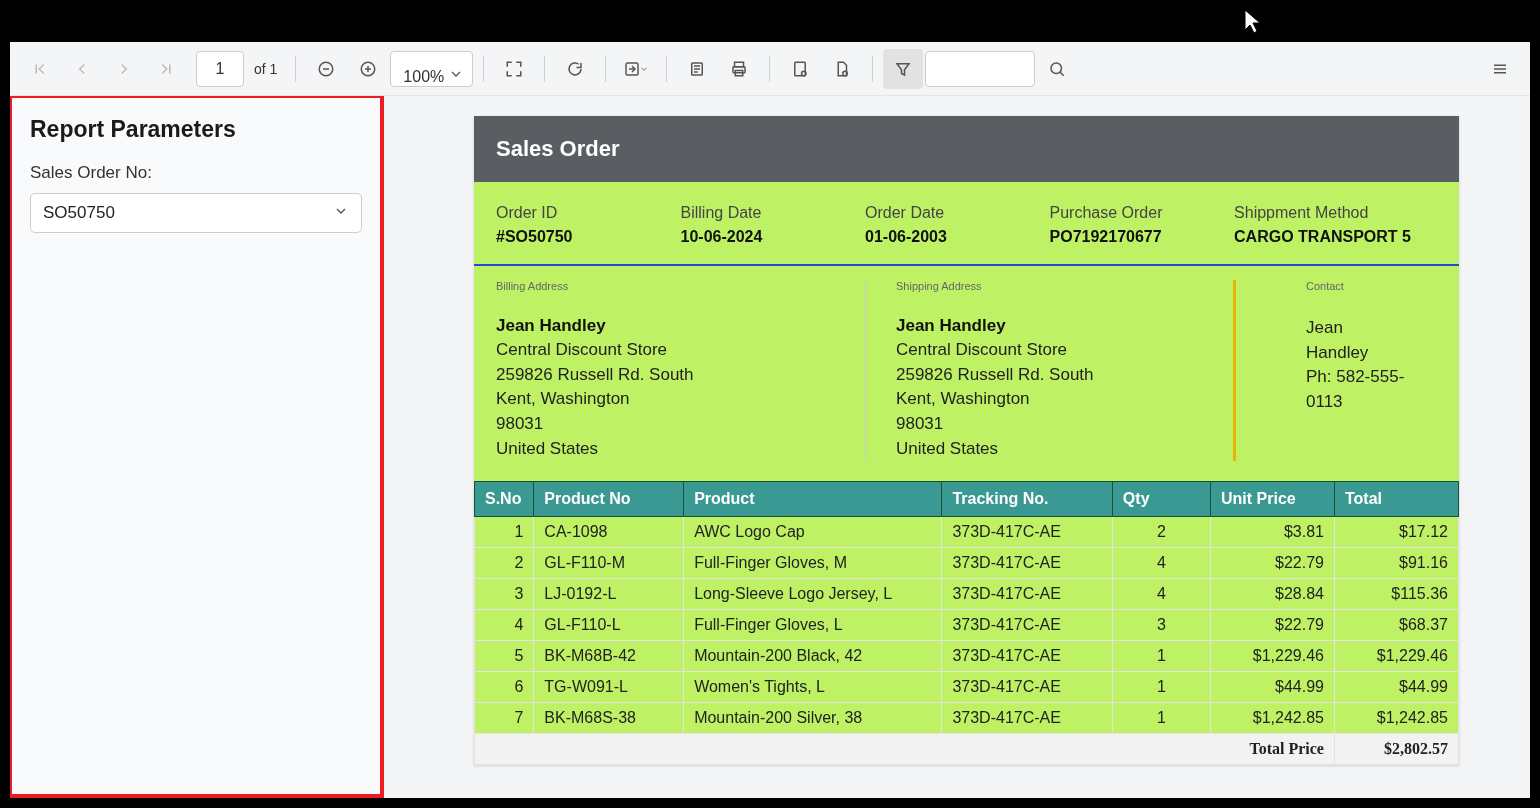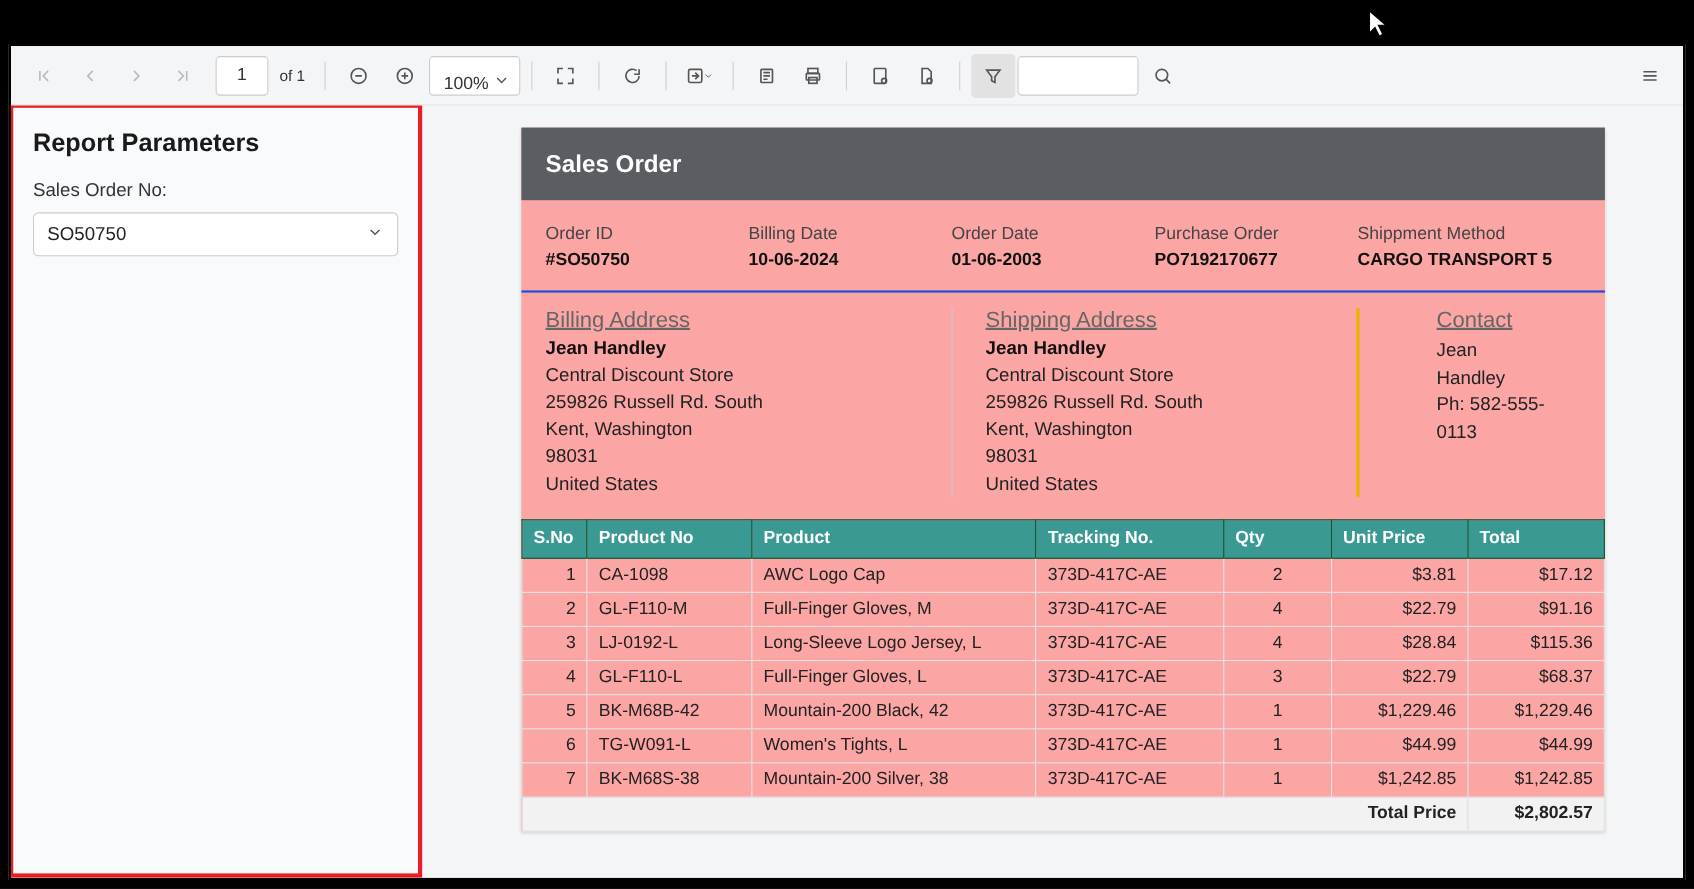--- a/index.html
+++ b/index.html
@@ -24,44 +24,44 @@
   .spacer { flex:1; }
 
   
   .bodyarea { flex:1; display:flex; overflow:hidden; }
   .sidebar { width:376px; border:4px solid #ed1c24; background:#f9fafb; padding:18px 18px; margin: -2px 0 0 -2px;}
   .sidebar-title { font-size:23px; font-weight:700; color:#1a1a1a; margin-bottom:20px; }
   .param-label { font-size:17px; color:#333; margin-bottom:10px; }
   .param-select { width:100%; height:40px; border:1px solid #ccc; border-radius:5px; background:#fff; display:flex; align-items:center; justify-content:space-between; padding:0 12px; font-size:17px; color:#222; cursor:pointer;}
 
   .main { flex:1; overflow:auto; padding:20px 30px 20px 90px; background:#f4f5f7; }
-  .report { width:985px; background:#fca5a5; box-shadow: 0 1px 3px rgba(0,0,0,0.15); }
+  .report { width:985px; background:#bef264; box-shadow: 0 1px 3px rgba(0,0,0,0.15); }
   .report-head { background:#5a5e63; color:#fff; padding:20px 22px; font-size:22px; font-weight:600; }
 
   .meta-row { display:flex; padding:22px 22px 18px 22px; border-bottom:2px solid #1d4ed8; gap:0; }
   .meta-col { flex:1; }
   .meta-col.wide { flex:1.1; }
   .meta-label { font-size:16px; color:#444; margin-bottom:6px; }
   .meta-value { font-size:16px; font-weight:700; color:#111; }
 
   .addr-row { display:flex; padding:14px 22px 20px 22px; }
   .addr-col { position:relative; padding-right:30px;}
   .addr-col.b1 { width:370px; border-right:1px solid #ccc; }
   .addr-col.b2 { width:370px; padding-left:30px; border-right:3px solid #eab308; }
   .addr-col.b3 { flex:1; padding-left:70px; }
-  .addr-label { font-size:20px; color:#666; margin-bottom:4px;text-decoration:underline; }
+  .addr-label { font-size:11px; color:#666; margin-bottom:24px; }
   .addr-name { font-size:17px; font-weight:700; color:#111; margin-bottom:2px; }
   .addr-line { font-size:17px; color:#222; line-height:1.45; }
 
   table.items { width:calc(100% - 0px); border-collapse:collapse; margin:0 0px; }
   table.items th { background:#3a9a93; color:#fff; font-size:16px; font-weight:600; padding:8px 10px; border:1px solid #14532d; text-align:left;margin-top:28px;}
   table.items td { border:1px solid #e3e3e3; padding:6px 10px; font-size:16px; color:#222; }
   table.items td.num { text-align:right; }
   table.items td.cnum { text-align:center; }
-  .total-row td { background:#f2f2f2; font-weight:700; text-align:right; border-top:1px solid #ccc;}
+  .total-row td { background:#f2f2f2; font-weight:700; text-align:right; border-top:1px solid #ccc;font-family:Liberation Serif, serif;}
   .total-row .lbl { text-align:right; }
 
   .chev-icon { width:16px;height:16px; }
 </style>
 </head>
 <body>
 
 <div class="cursor">
   <svg width="20" height="26" viewBox="0 0 20 26">
       <path d="M2 2 L2 22 L7 17 L11 25 L14 23 L10 15 L17 15 Z" fill="#fff" stroke="#000" stroke-width="1"></path>

